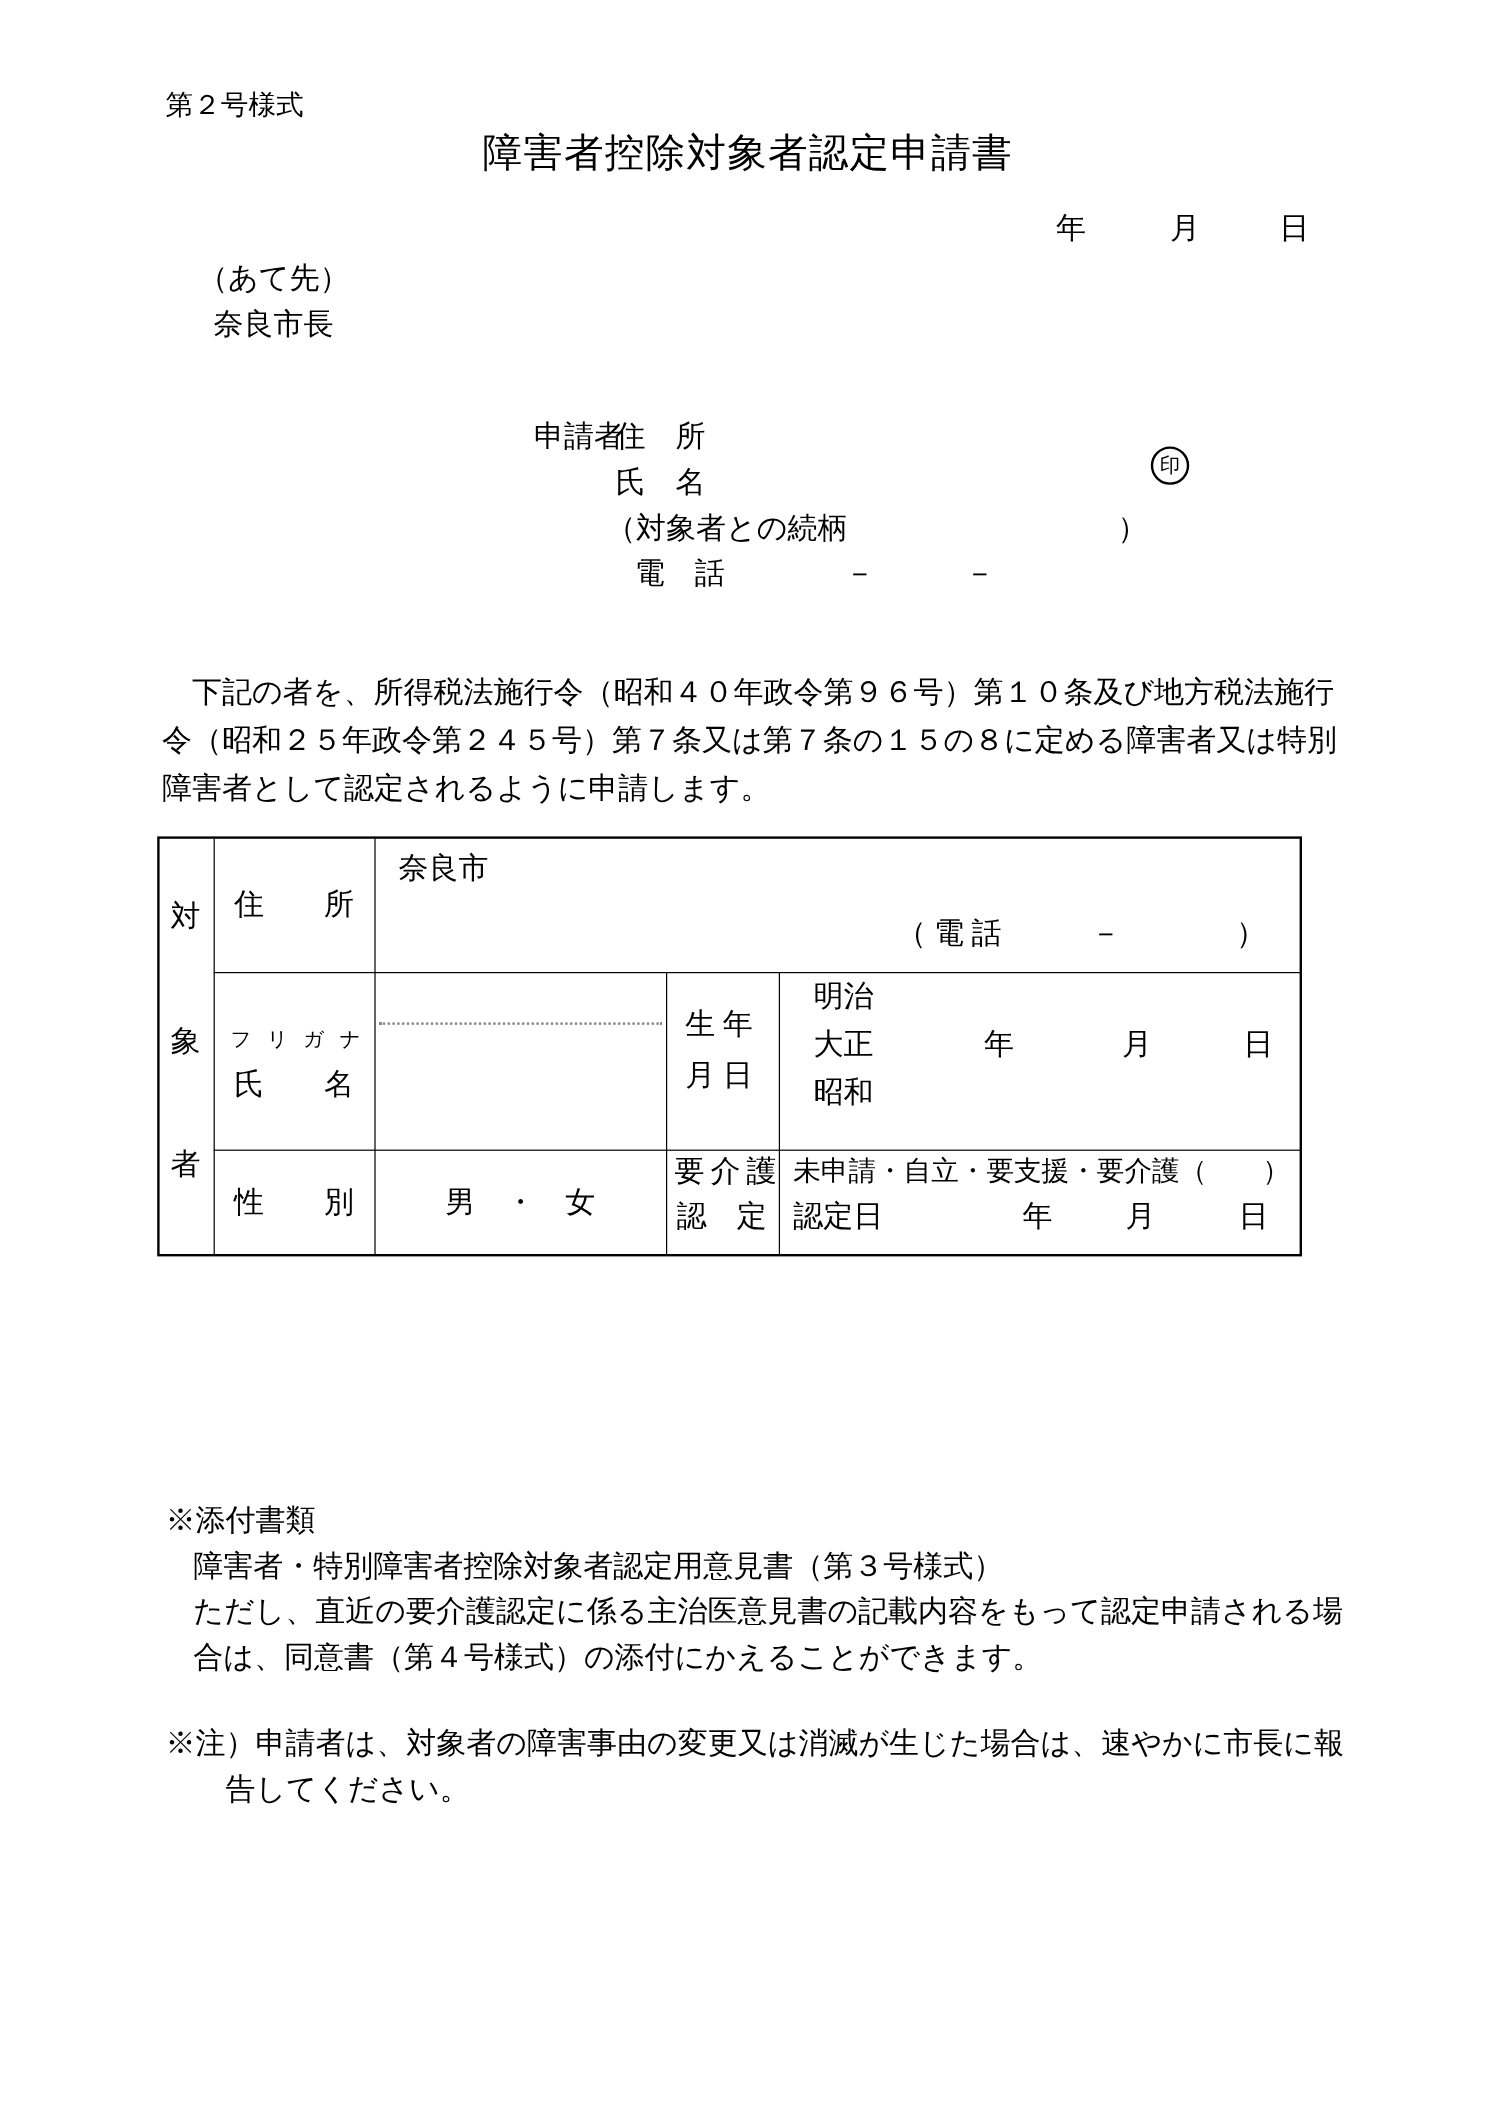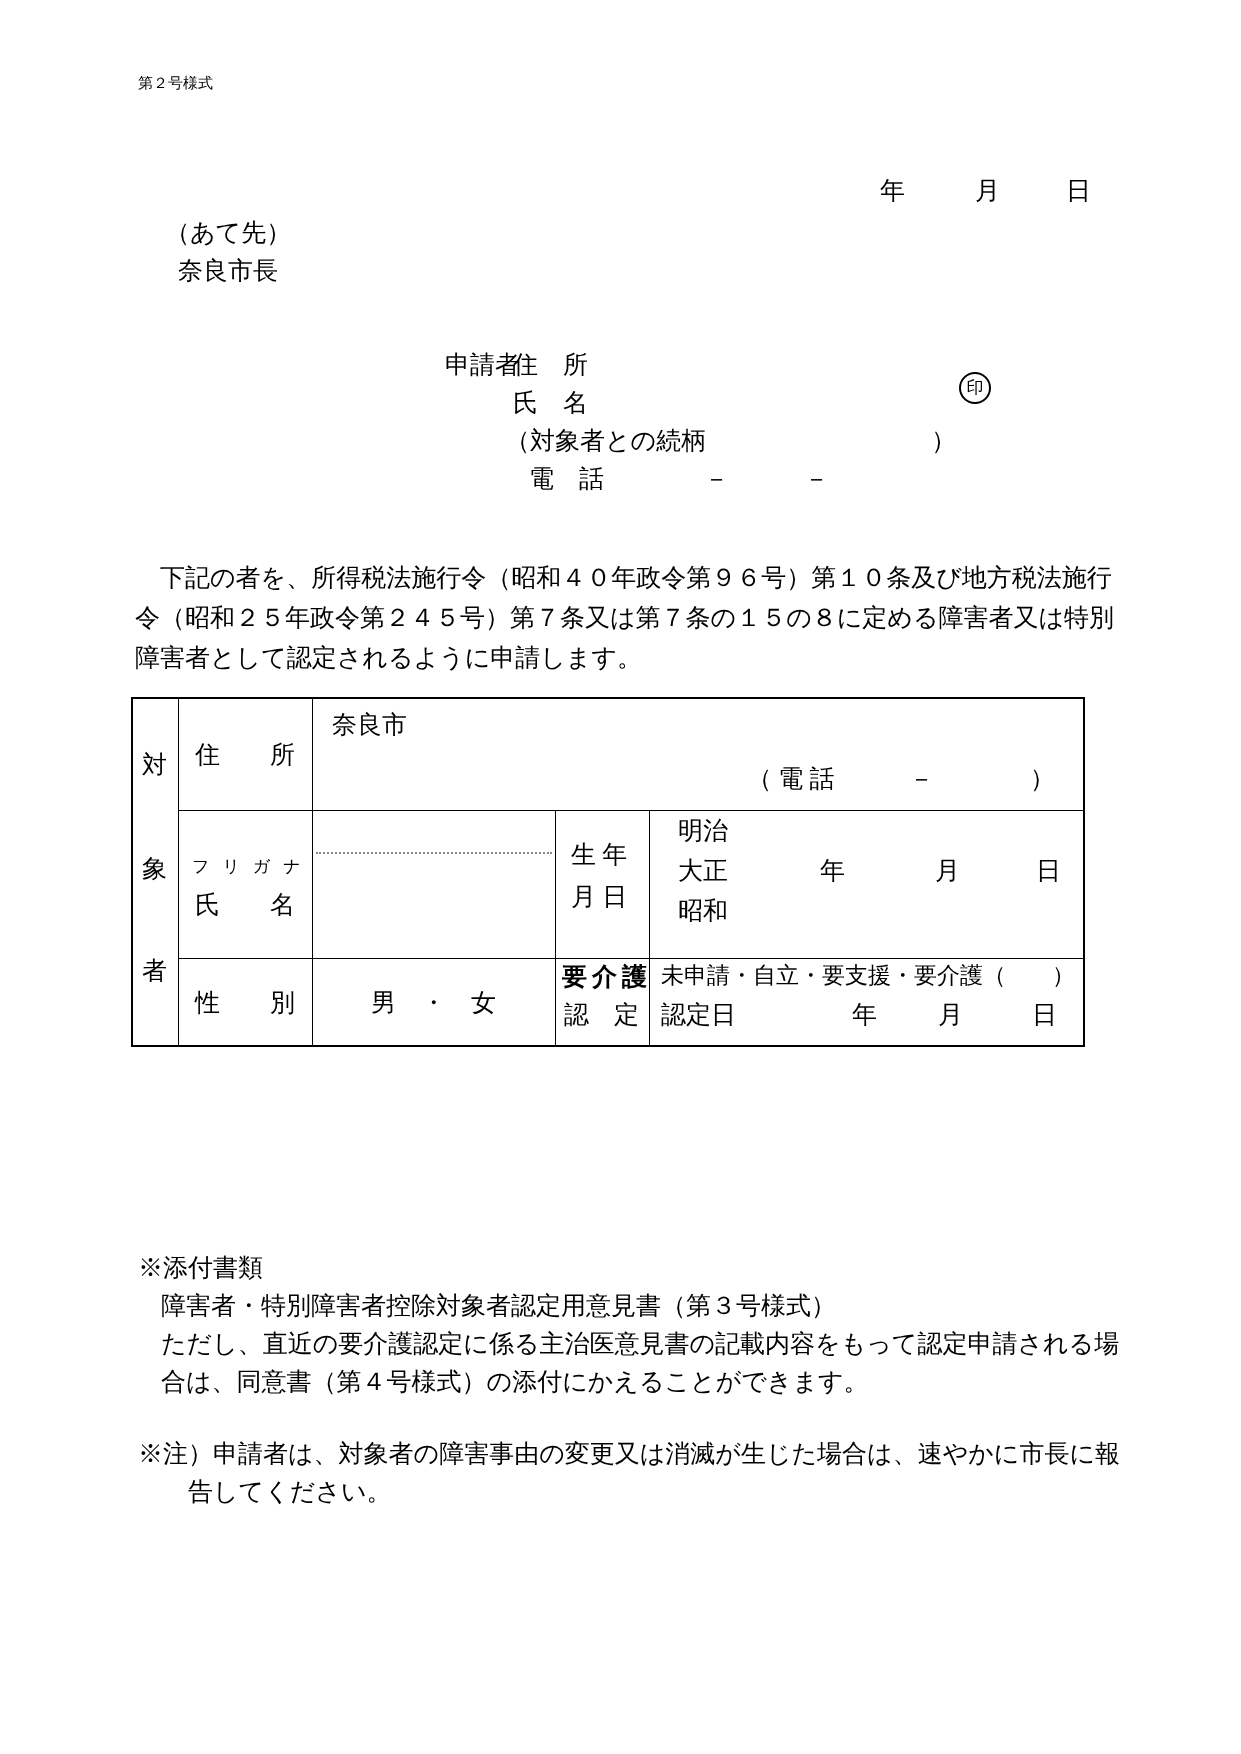--- a/index.html
+++ b/index.html
@@ -6,41 +6,42 @@
   .page{
     position:relative;
     width:1241px;height:1754px;
     margin:0 auto;
     background:#ffffff;
     font-family:"Liberation Serif","DejaVu Serif",serif;
     color:#000;
     overflow:hidden;
   }
   .t{position:absolute;line-height:1;white-space:pre;font-size:25px;letter-spacing:0;}
-  .small{font-size:15px;}
+  .small{font-size:23px;}
   .title{font-size:33px;letter-spacing:1px;}
   .tiny{font-size:17px;letter-spacing:13px;}
   .f23{font-size:23px;}
   
   .box{position:absolute;border:2px solid #000;box-sizing:border-box;background:transparent;}
   .vline{position:absolute;width:1px;background:#000;}
   .hline{position:absolute;height:1px;background:#000;}
   .dotline{position:absolute;height:0;border-top:2px dotted #888;}
   .seal{
     position:absolute;left:959px;top:372px;width:32px;height:32px;
     border:2px solid #000;border-radius:50%;box-sizing:border-box;
     font-size:17px;line-height:27px;text-align:center;
   }
 </style>
 </head>
 <body>
 
 <div class="page">
 
   <div class="t small" style="left:138px;top:76px;">第２号様式</div>
+  <div class="t title" style="left:402px;top:112px;">障害者控除対象者認定申請書</div>
 
   <div>
     <span class="t" style="left:880px;top:178px;">年</span>
     <span class="t" style="left:975px;top:178px;">月</span>
     <span class="t" style="left:1066px;top:178px;">日</span>
   </div>
 
   <div class="t" style="left:165px;top:220px;">（あて先）</div>
   <div class="t" style="left:178px;top:258px;">奈良市長</div>
 
@@ -88,21 +89,21 @@
     <span class="t" style="left:571px;top:884px;">月 日</span>
     <span class="t" style="left:678px;top:818px;">明治</span>
     <span class="t" style="left:678px;top:858px;">大正</span>
     <span class="t" style="left:678px;top:898px;">昭和</span>
     <span class="t" style="left:820px;top:858px;">年</span>
     <span class="t" style="left:935px;top:858px;">月</span>
     <span class="t" style="left:1036px;top:858px;">日</span>
 
     <span class="t" style="left:195px;top:990px;">性　　別</span>
     <span class="t" style="left:371px;top:990px;">男　・　女</span>
-    <span class="t" style="left:562px;top:964px;letter-spacing:5px;font-weight:bold;">要介護</span>
+    <span class="t" style="left:562px;top:964px;letter-spacing:5px;">要介護</span>
     <span class="t" style="left:564px;top:1002px;">認　定</span>
     <span class="t f23" style="left:661px;top:964px;">未申請・自立・要支援・要介護（　　）</span>
     <span class="t" style="left:661px;top:1002px;">認定日</span>
     <span class="t" style="left:852px;top:1002px;">年</span>
     <span class="t" style="left:938px;top:1002px;">月</span>
     <span class="t" style="left:1032px;top:1002px;">日</span>
   </div>
 
   <div>
     <div class="t" style="left:138px;top:1255px;">※添付書類</div>

